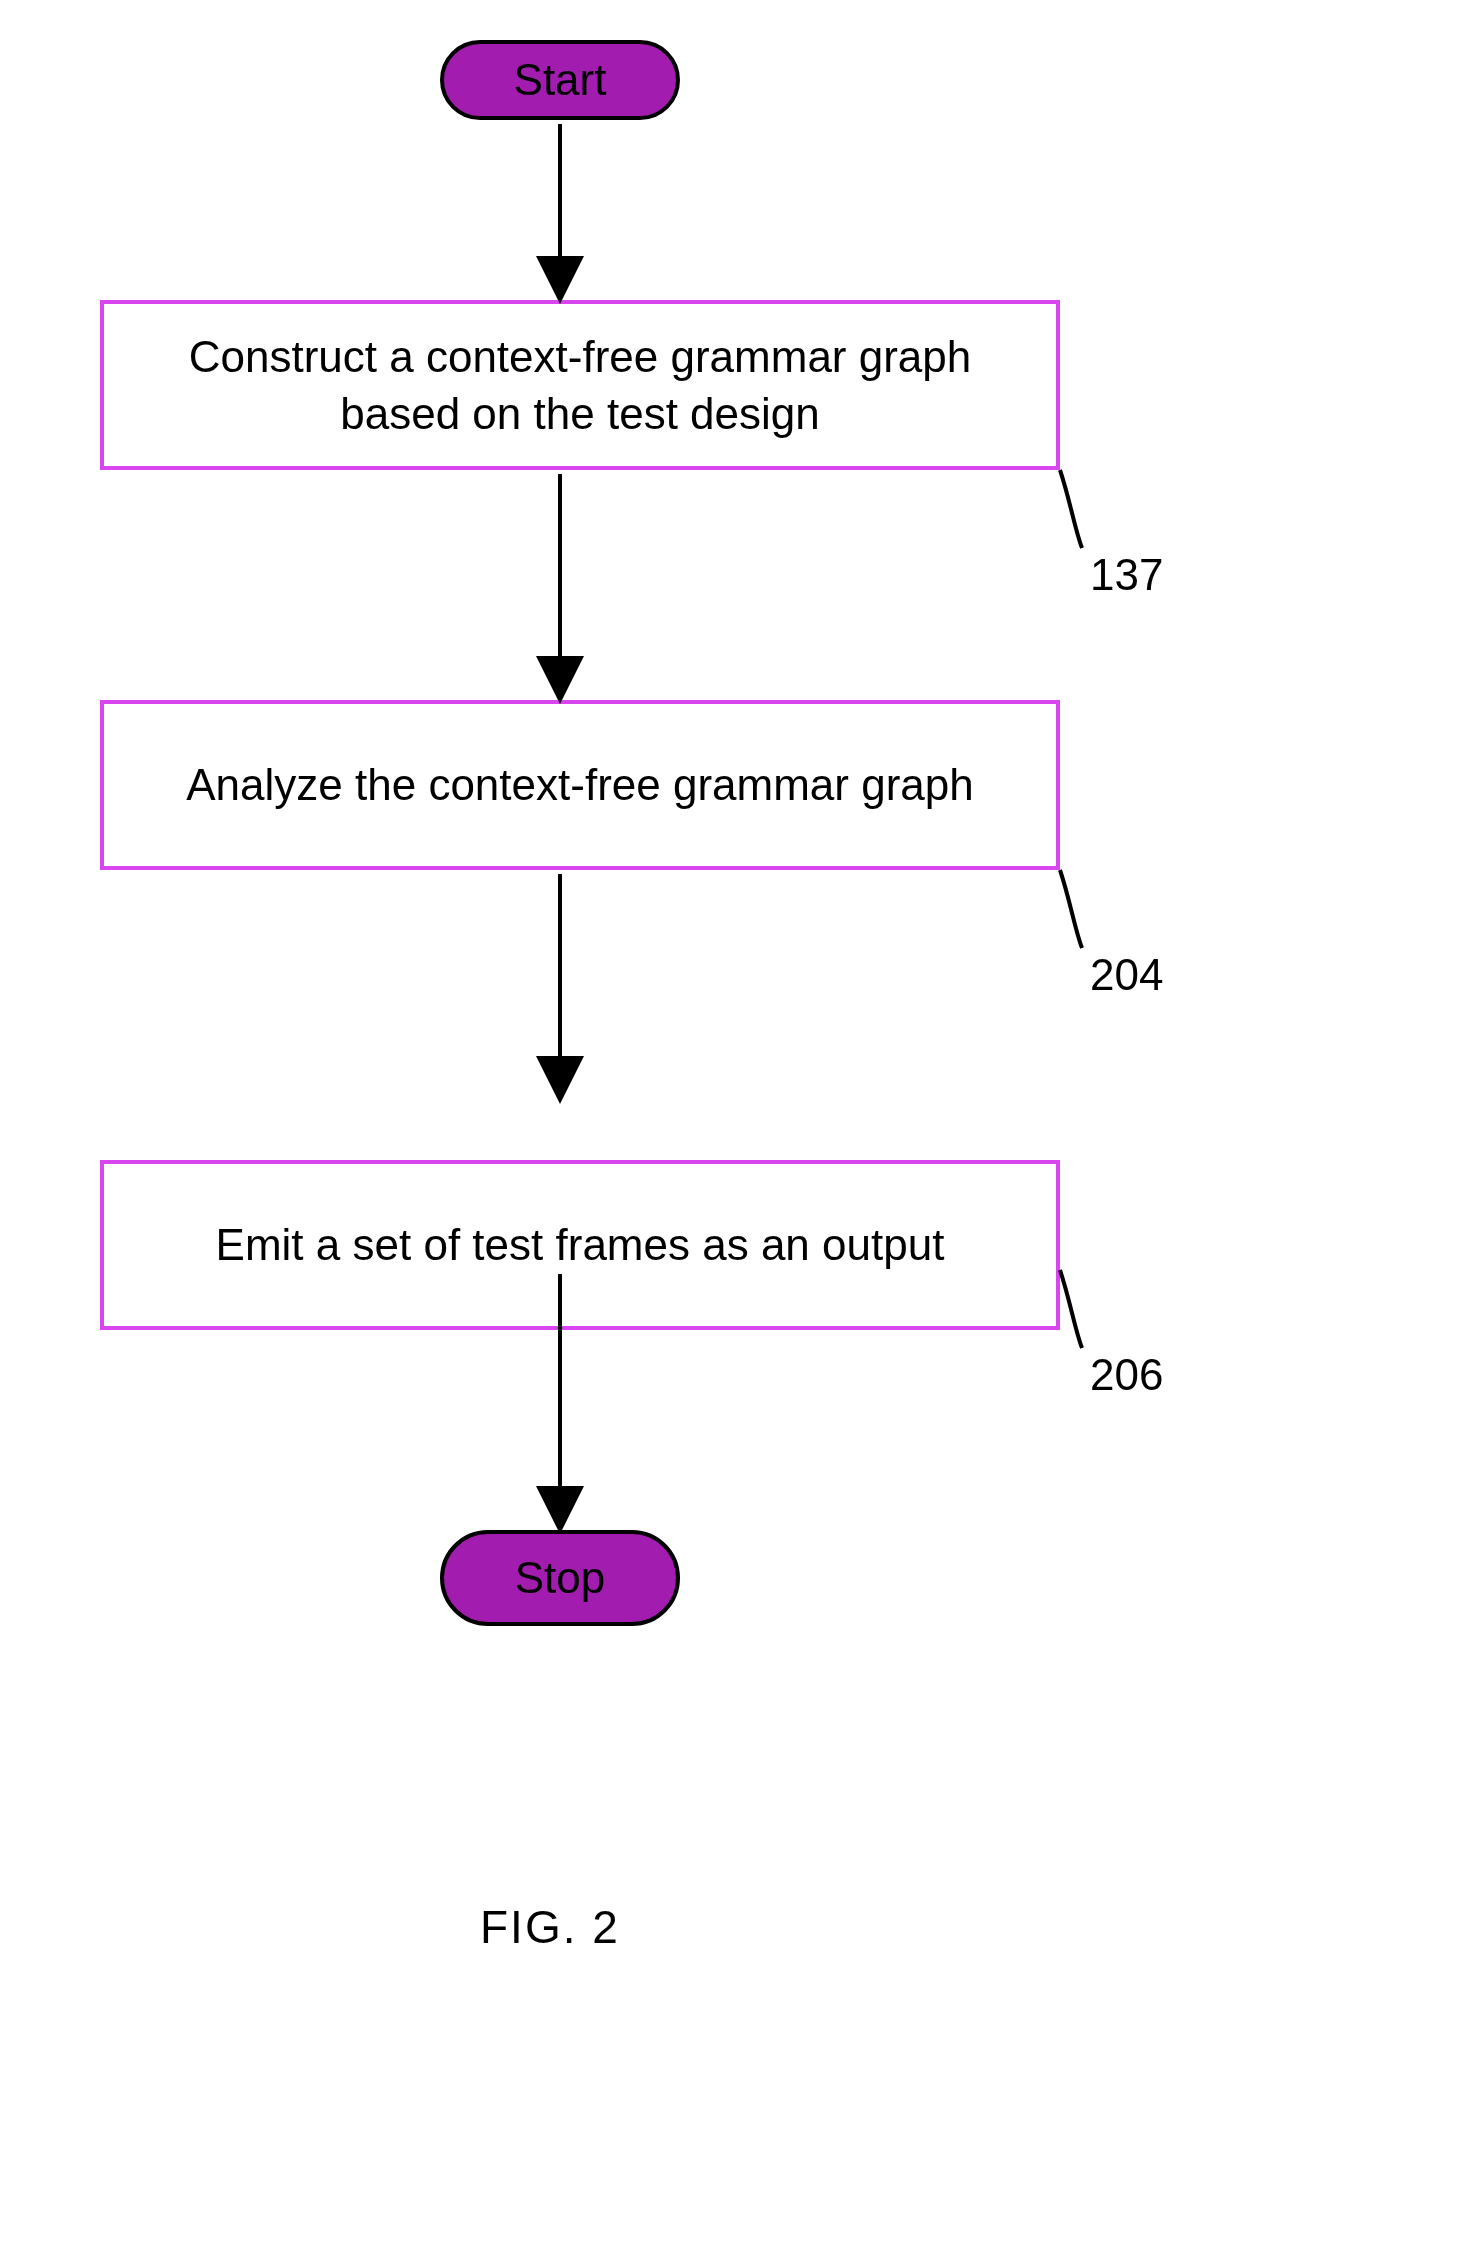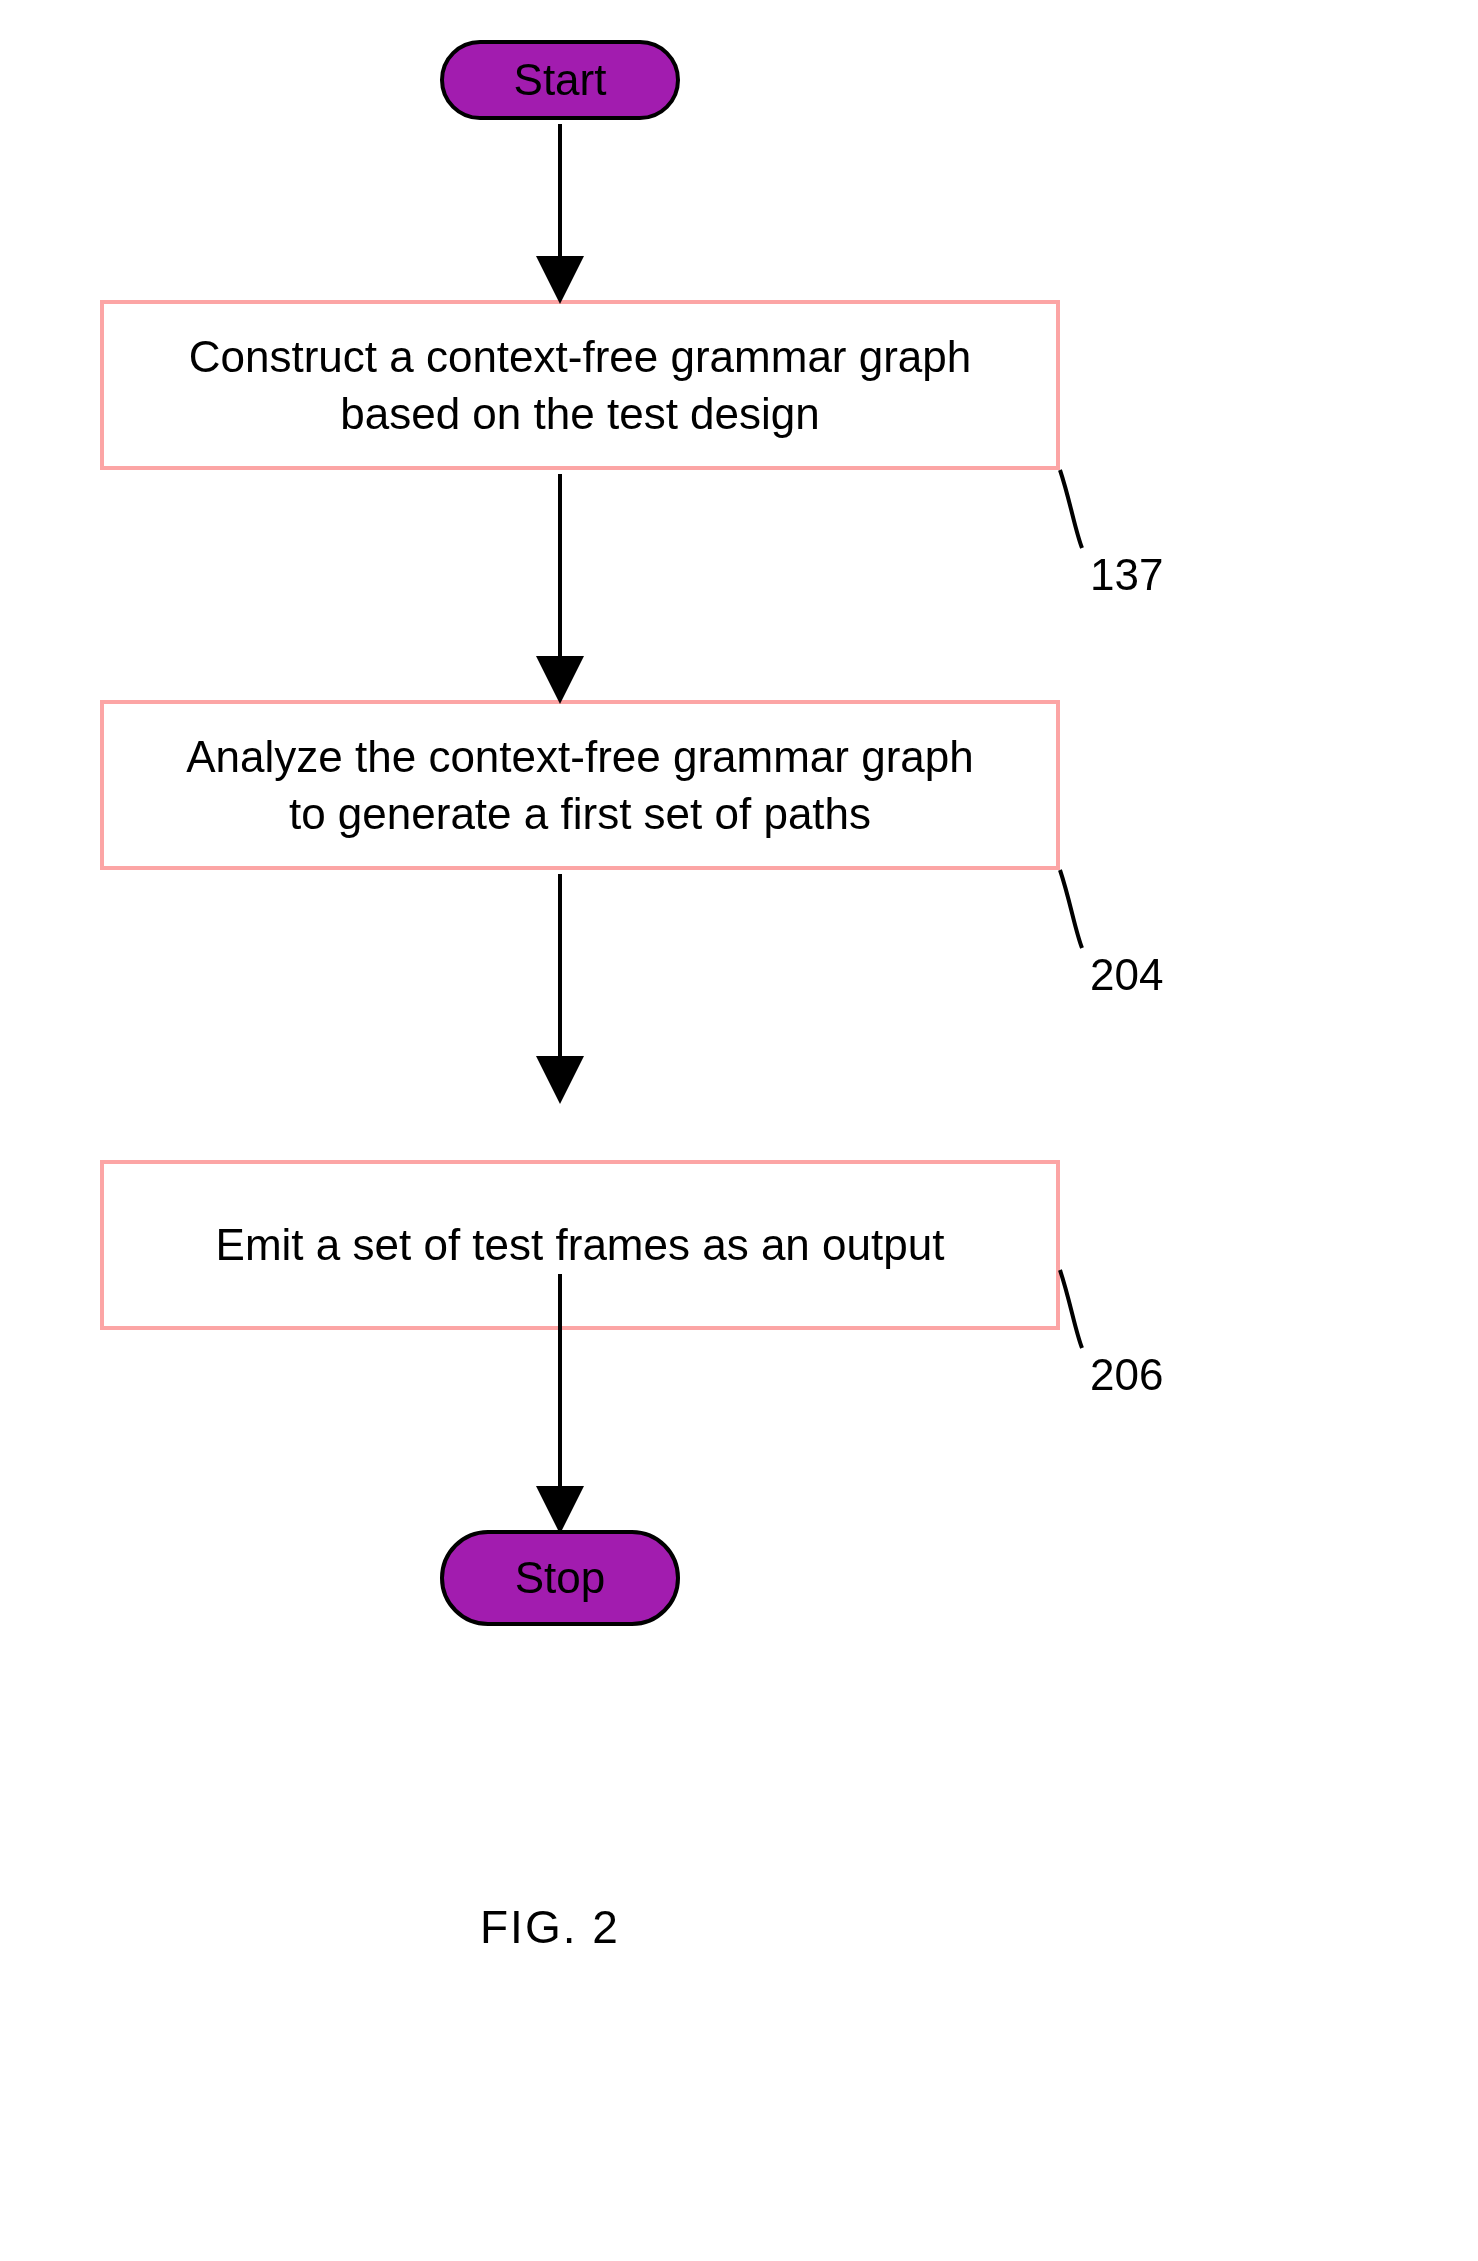--- a/index.html
+++ b/index.html
@@ -17,21 +17,21 @@
     border: 4px solid #000;
     border-radius: 999px;
     display: flex;
     align-items: center;
     justify-content: center;
     font-size: 44px;
     background: #a21caf;
   }
   .process {
     position: absolute;
-    border: 4px solid #fca5a5;
+    border: 4px solid #d946ef;
     background: #fff;
     display: flex;
     flex-direction: column;
     align-items: center;
     justify-content: center;
     font-size: 44px;
     text-align: center;
     line-height: 1.3;
   }
   .process span { display: block; }
@@ -59,21 +59,20 @@
 <div class="terminator" style="left:440px; top:40px; width:240px; height:80px;">Start</div>
 
 <div class="process" style="left:100px; top:300px; width:960px; height:170px;">
   <span>Construct a context-free grammar graph</span>
   <span>based on the test design</span>
 </div>
 <div class="ref-label" style="left:1090px; top:550px;">137</div>
 
 <div class="process" style="left:100px; top:700px; width:960px; height:170px;text-align:center;">
   <span>Analyze the context-free grammar graph</span>
-  <span>to generate a first set of paths</span>
 </div>
 <div class="ref-label" style="left:1090px; top:950px;">204</div>
 
 <div class="process" style="left:100px; top:1160px; width:960px; height:170px;">
   <span>Emit a set of test frames as an output</span>
 </div>
 <div class="ref-label" style="left:1090px; top:1350px;">206</div>
 
 <div class="terminator" style="left:440px; top:1530px; width:240px; height:96px;">Stop</div>
 

